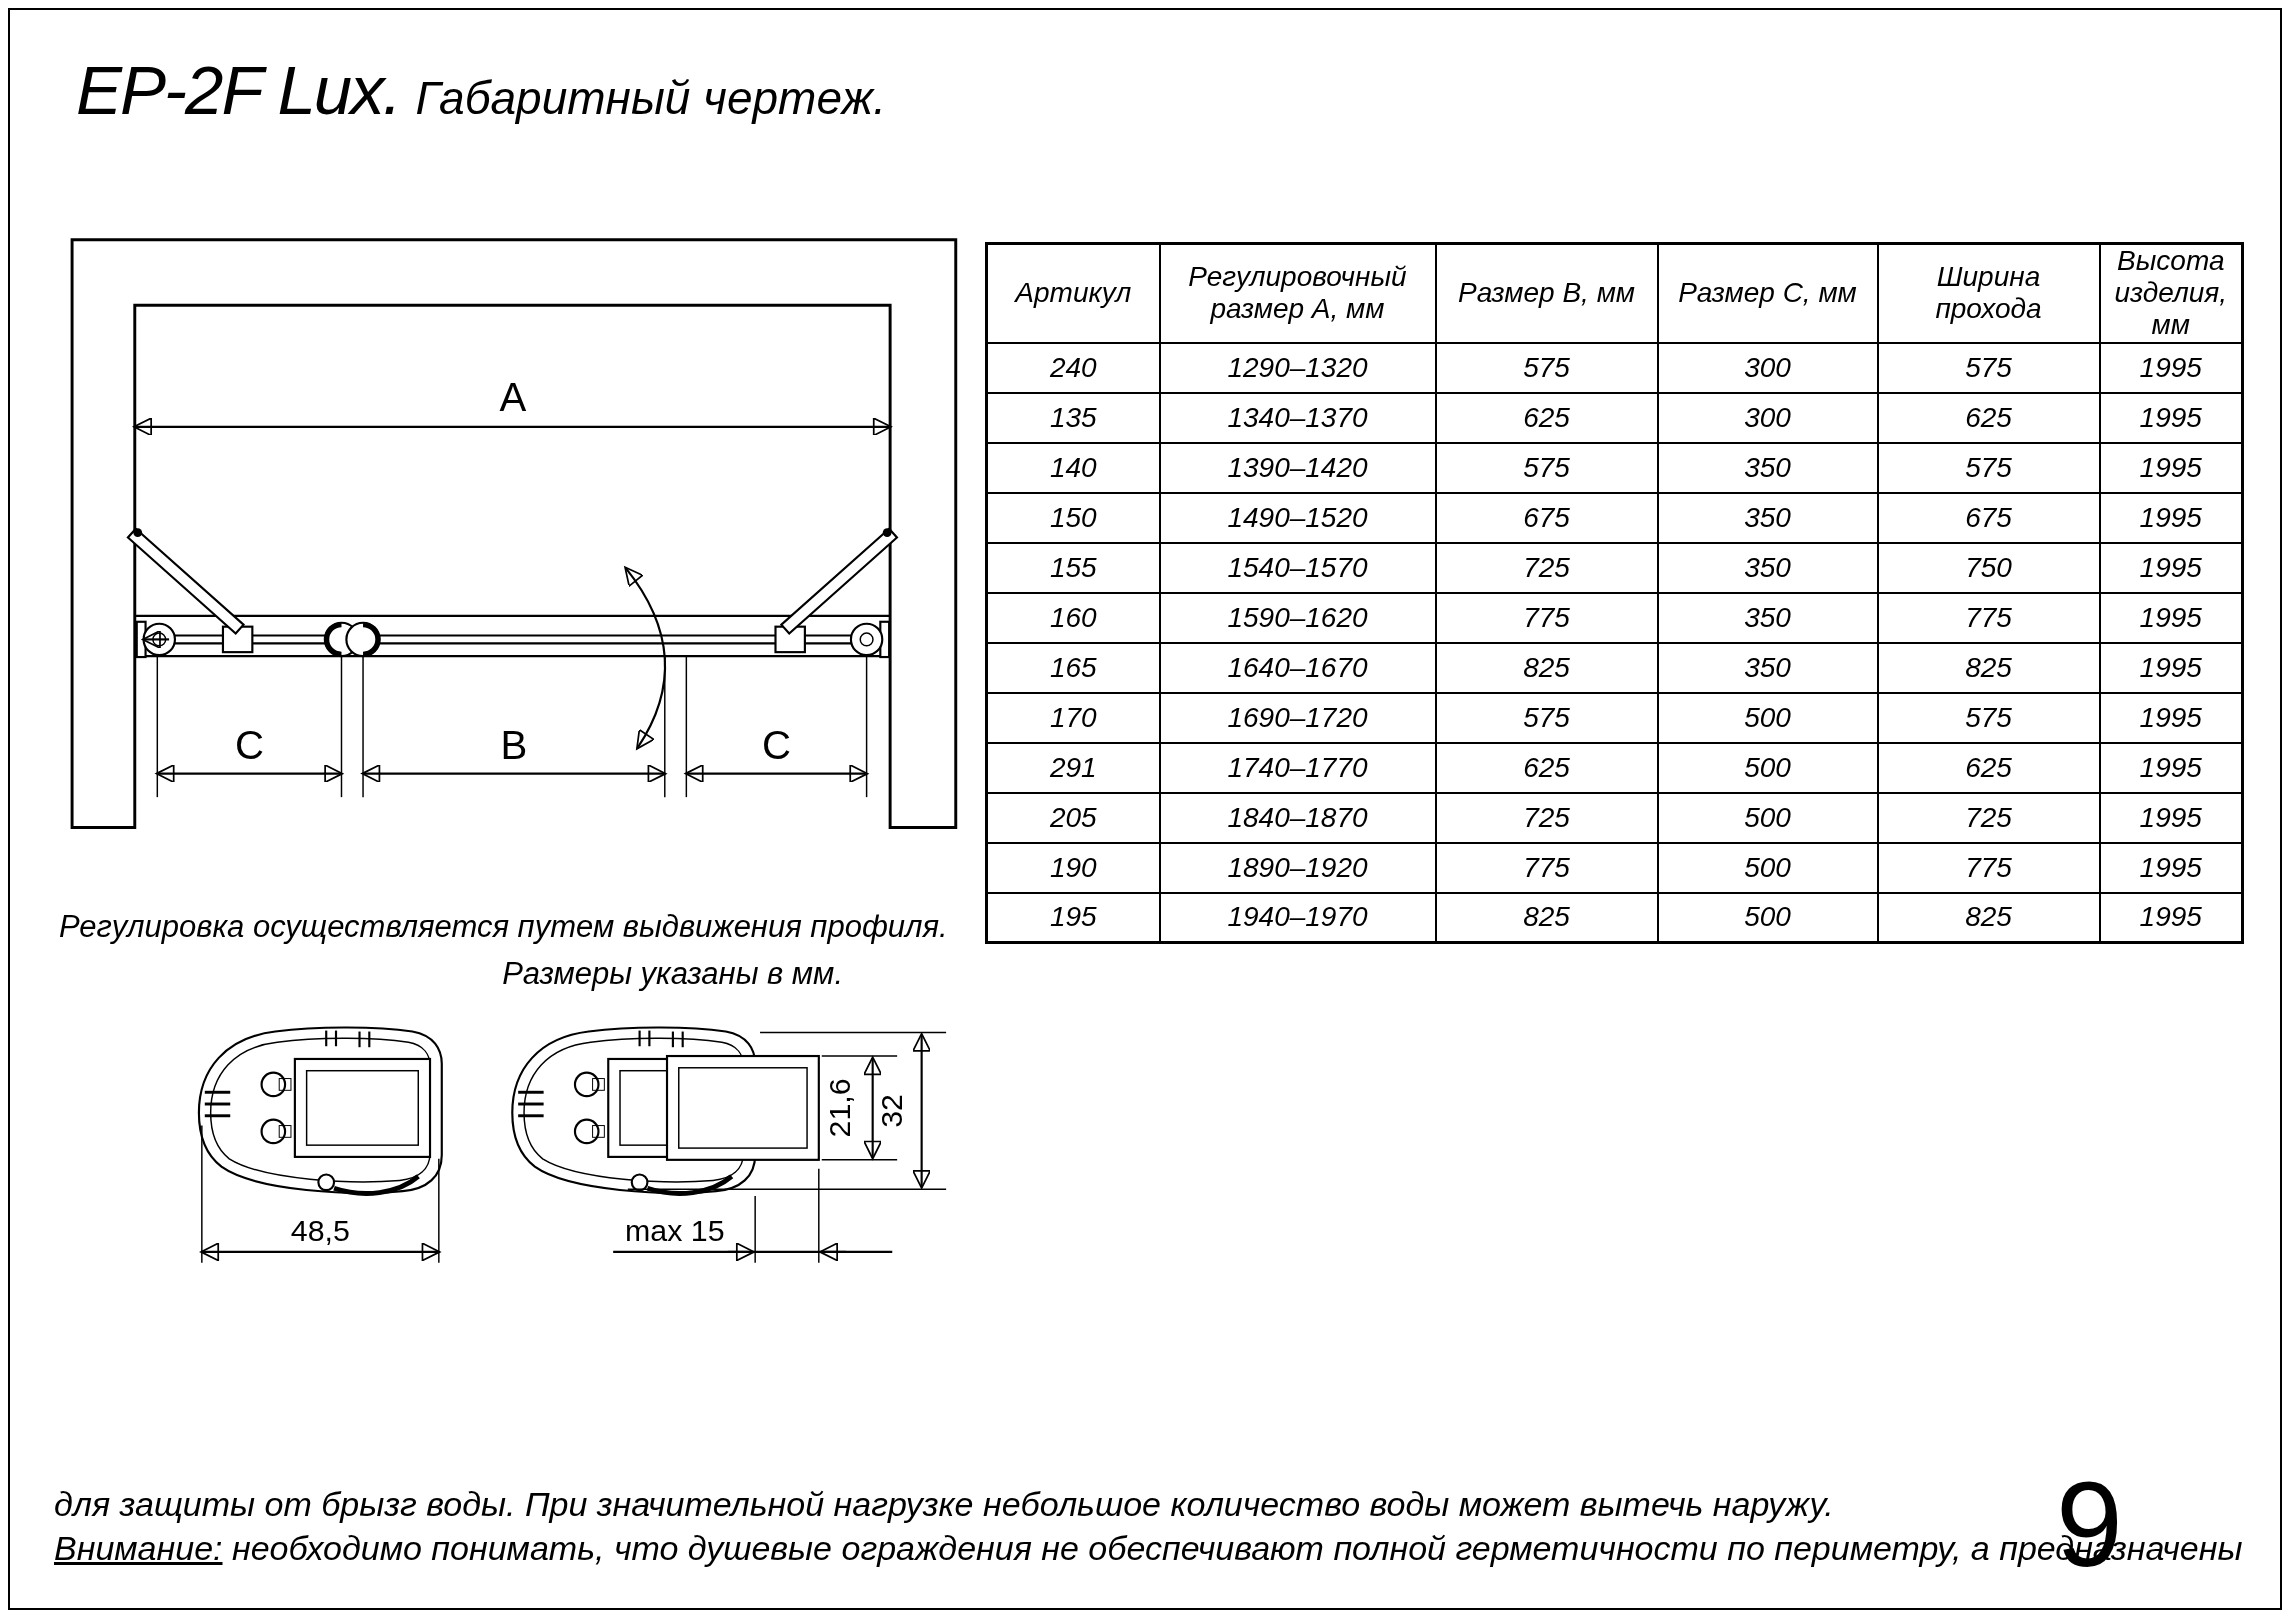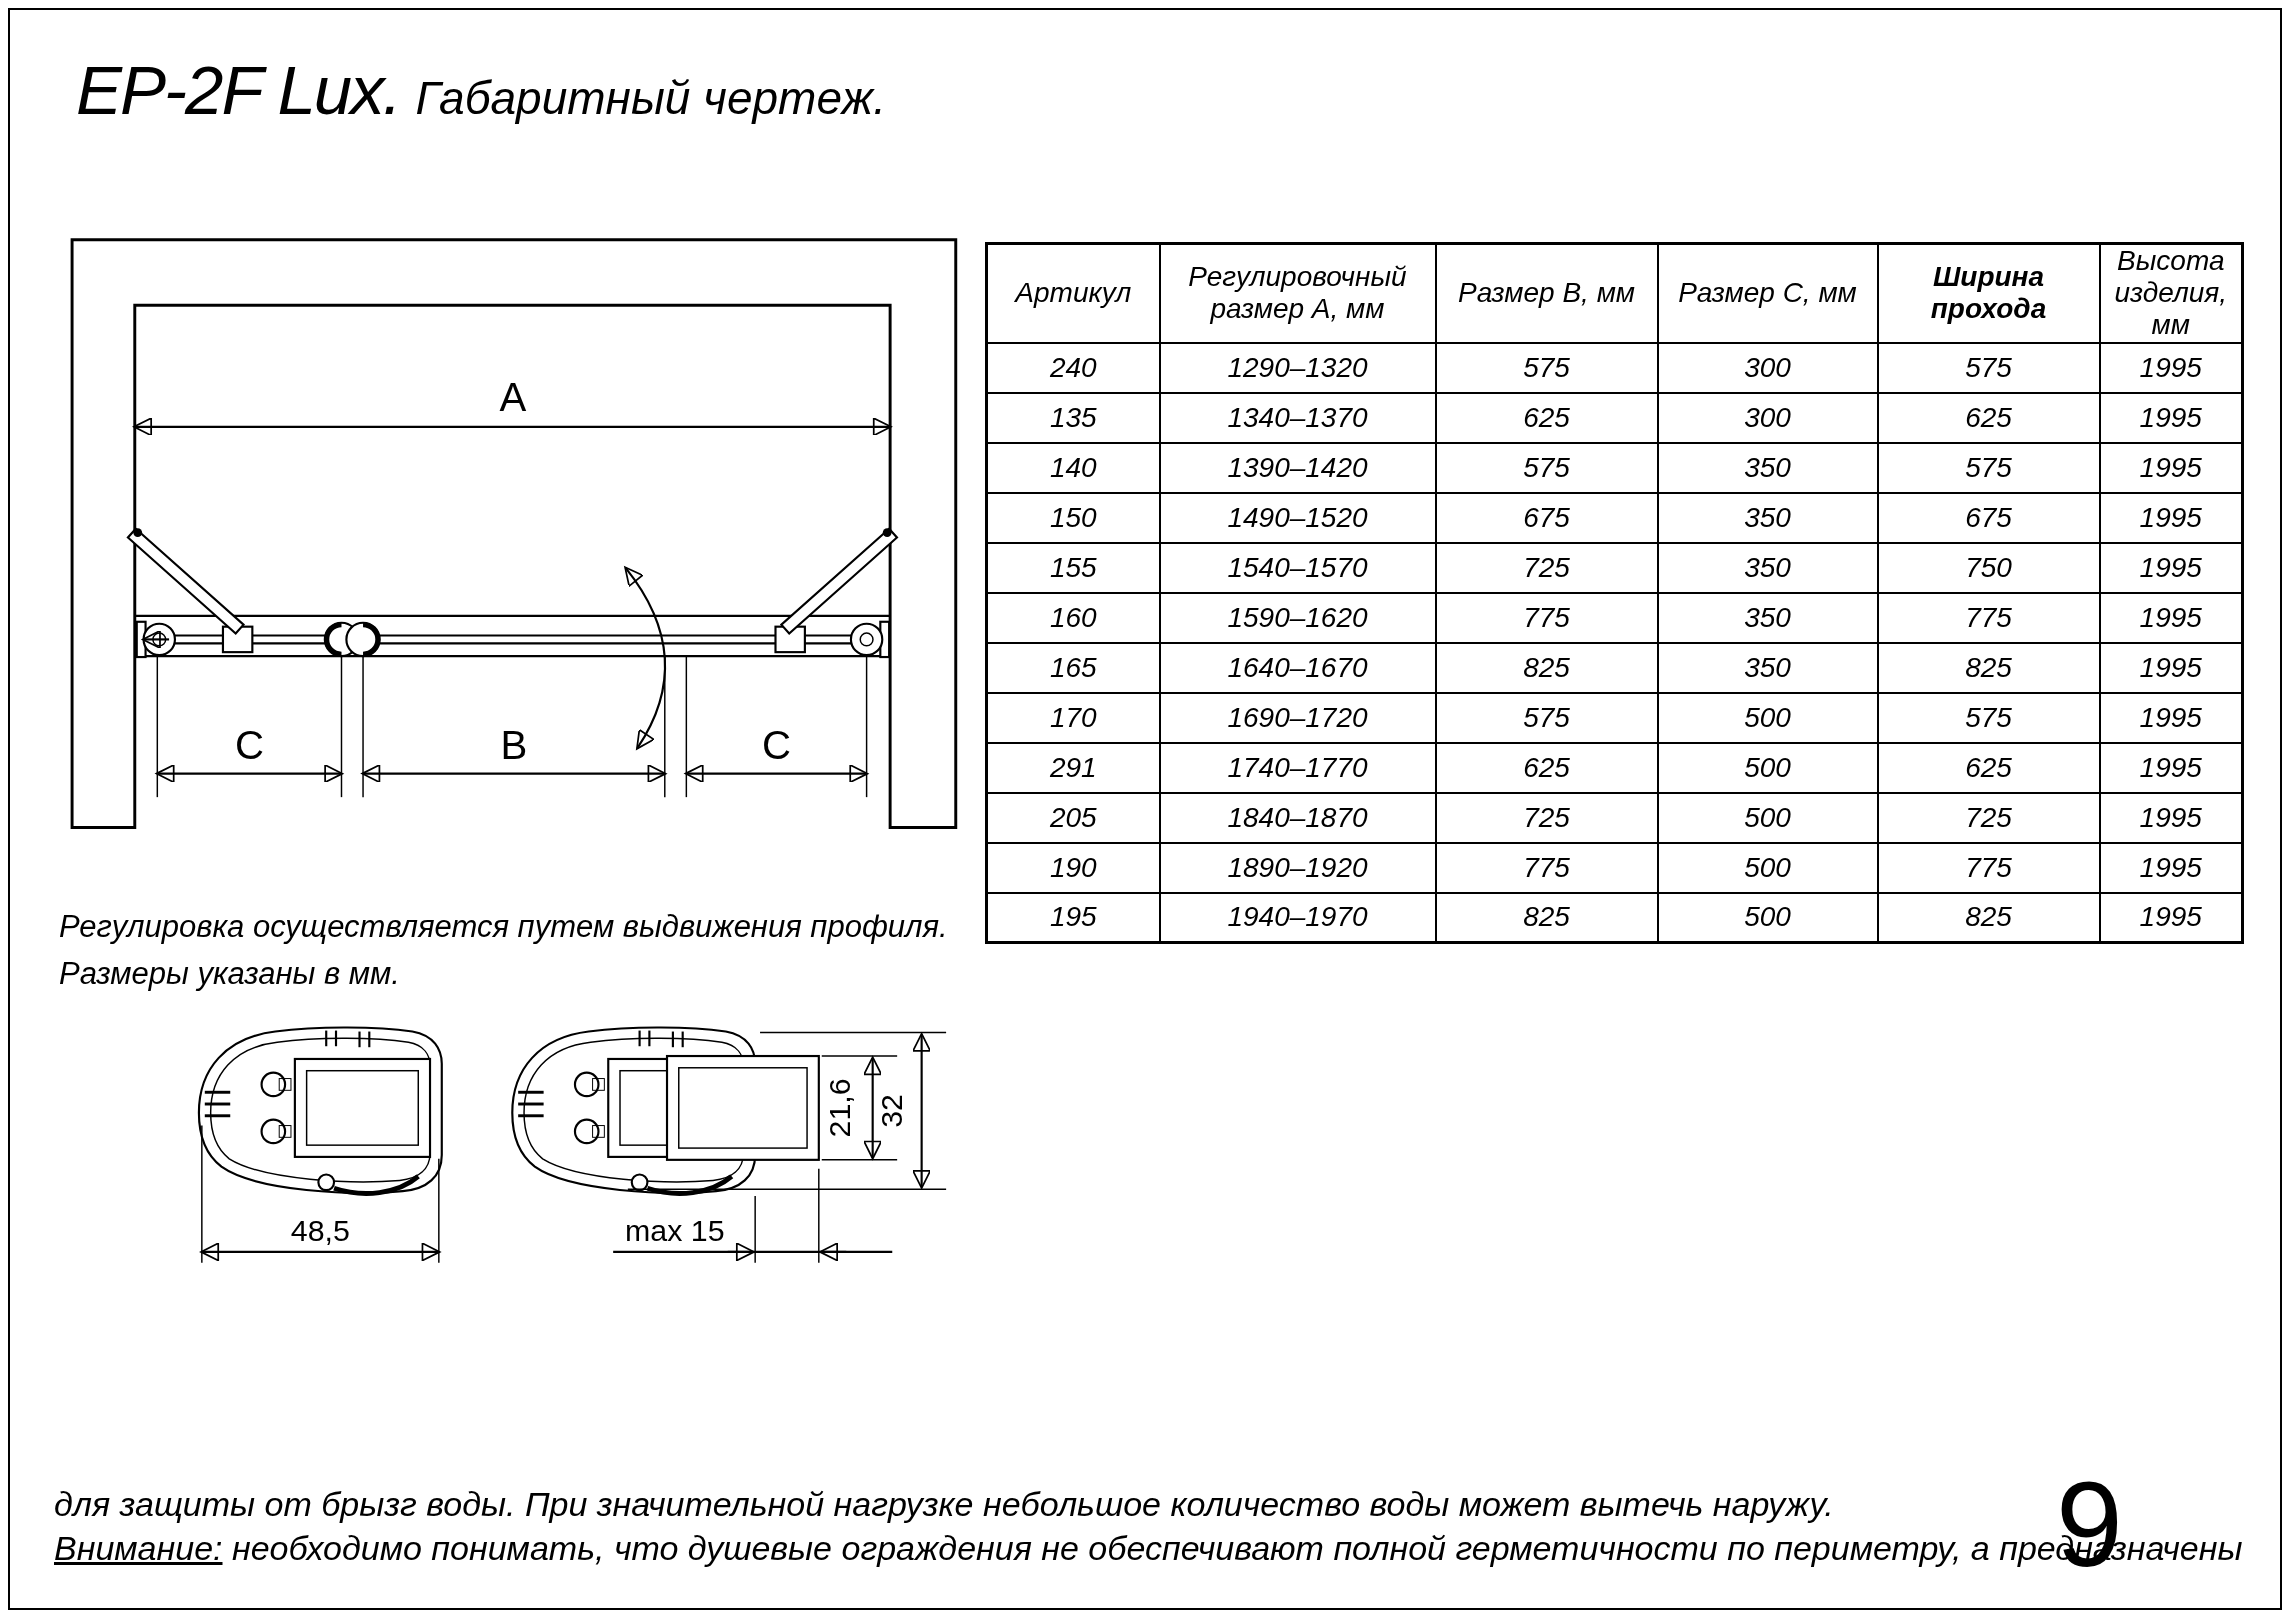--- a/index.html
+++ b/index.html
@@ -21,33 +21,33 @@
   svg line, svg path, svg rect, svg polygon, svg circle { stroke:#000; fill:none; }
   .w1 { stroke-width:1.5px; } .w2 { stroke-width:2.2px; } .w3 { stroke-width:3px; }
   .fillw { fill:#fff; } .fillb { fill:#000; stroke:none; }
   svg text { fill:#000; stroke:none; font-family:"Liberation Sans",sans-serif; }
   .dimtext { font-size:41px; }
   .dimtext-sm { font-size:31px; }
   #plan { left:59px; top:225px; }
   #profiles { left:118px; top:1010px; }
 
   
-  .notes { position:absolute; left:59px; top:903px; width:784px; text-align:left;
+  .notes { position:absolute; left:59px; top:903px; width:784px; text-align:right;
     font-style:italic; font-size:31px; line-height:47px; white-space:nowrap; }
 
   
   table.spec { position:absolute; left:985px; top:242px; width:1257px;
     border-collapse:collapse; table-layout:fixed; font-style:italic;
     border:3.9px solid #000; }
   .spec th, .spec td { border:2px solid #000; text-align:center; vertical-align:middle;
     font-weight:normal; font-size:28px; padding:0 3.9px; box-sizing:border-box; }
   .spec th { height:94px; line-height:1.15; }
   .spec thead th { border-bottom:2.9px solid #000; }
   .spec td { height:50px; }
-  .spec th.pad-wide { padding:0 43px;font-weight:bold; }
+  .spec th.pad-wide { padding:0 43px; }
   .spec tr.thick-top td { border-top:2.9px solid #000;border-radius:6px; }
 
   
   .warning { position:absolute; left:54px; top:1482px; font-style:italic;
     font-size:34px; line-height:44px; white-space:nowrap; }
   .warning .und { text-decoration:underline; }
 
   
   .pagenum { position:absolute; left:2056px; top:1455px; font-size:120px; }
 </style>

